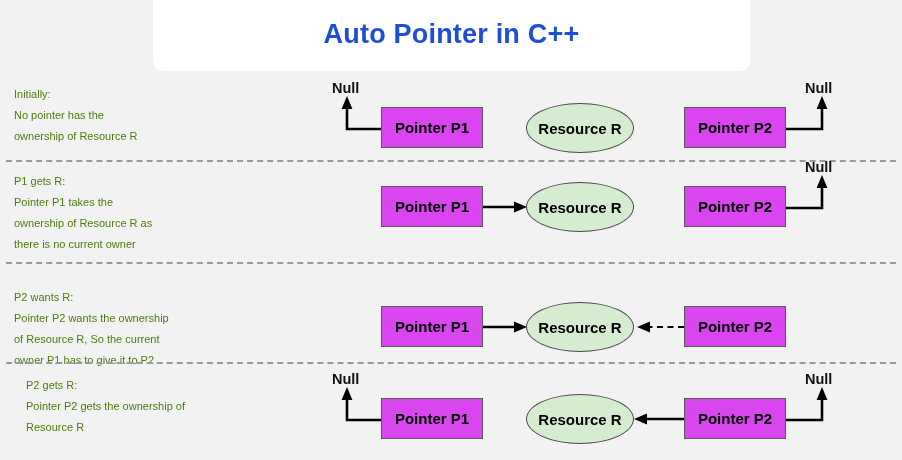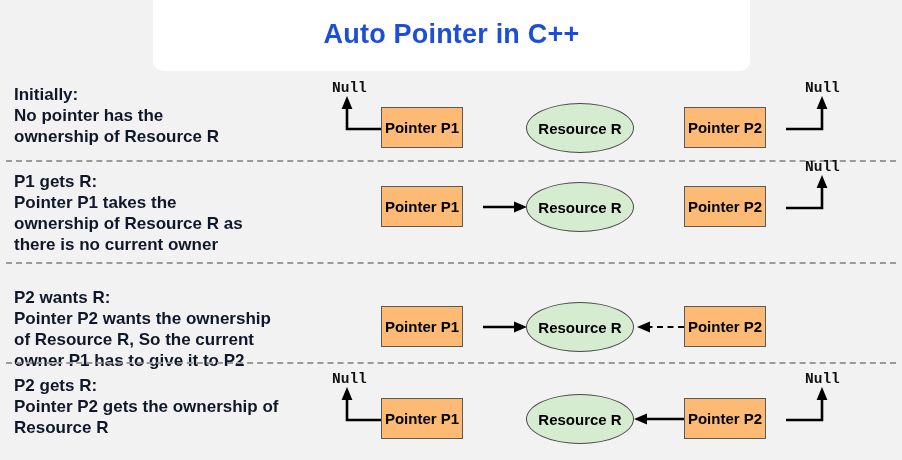--- a/index.html
+++ b/index.html
@@ -40,41 +40,41 @@
 
   
   .row {
     position: absolute;
     left: 0;
     width: 902px;
   }
   .row-desc {
     position: absolute;
     left: 14px;
-    font-size: 17px;
-    font-weight: bold;
+    font-size: 11px;
+    font-weight: normal;
     line-height: 21px;
-    color: #0f172a;
+    color: #4d7c0f;
     white-space: pre-line;
     width: 320px;
   }
   .divider {
     position: absolute;
     left: 6px;
     width: 890px;
     height: 0;
     border-top: 2px dashed #9a9a9a;
   }
 
   
   .pbox {
     position: absolute;
-    width: 82px;
+    width: 102px;
     height: 41px;
-    background: #fdba74;
+    background: #d946ef;
     border: 1.6px solid #5a5a5a;
     box-sizing: border-box;
     display: flex;
     align-items: center;
     justify-content: center;
     font-size: 15px;
     font-weight: bold;
     color: #000;
   }
   .ellipse {
@@ -90,21 +90,20 @@
     justify-content: center;
     font-size: 15px;
     font-weight: bold;
     color: #000;
   }
   .null-label {
     position: absolute;
     font-size: 14.5px;
     font-weight: bold;
     color: #111;
-    font-family: Liberation Mono, monospace;
   }
   .conn {
     position: absolute;
     overflow: visible;
   }
   .conn path, .conn line {
     fill: none;
     stroke: #000000;
     stroke-width: 2.6;
   }
@@ -220,21 +219,21 @@
 
   <div class="pbox" style="left:684px; top:306px;">
     <span>Pointer P2</span>
   </div>
 
   <div class="divider" style="top:362px;"></div>
 </div>
 
 <div class="row" style="top:0px;">
 
-  <div class="row-desc" style="top:375px; width:340px;">P2 gets R:
+  <div class="row-desc" style="top:375px; width:340px;margin-left:12px;">P2 gets R:
 Pointer P2 gets the ownership of
 Resource R</div>
 
   <div class="null-label" style="left:332px; top:371px;">Null</div>
 
   <svg class="conn" style="left:338px; top:387px; width:52px; height:46px;">
     <path d="M 45 33 L 9 33 L 9 12"></path>
     <polygon class="head" points="9,0 3.6,13 14.4,13"></polygon>
   </svg>
 

